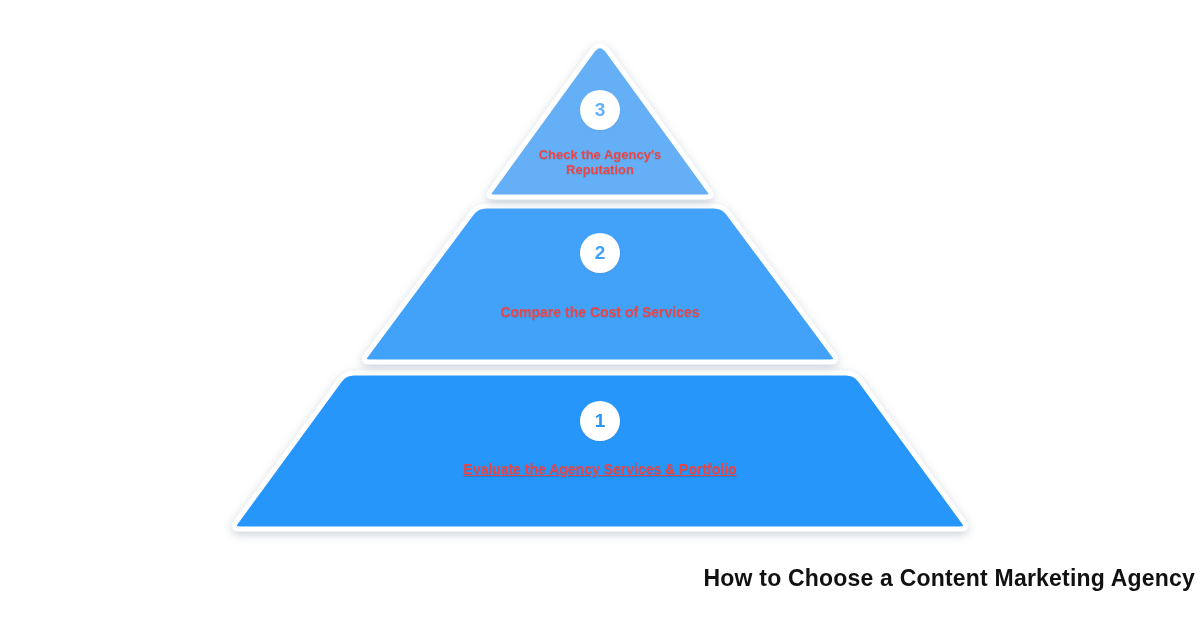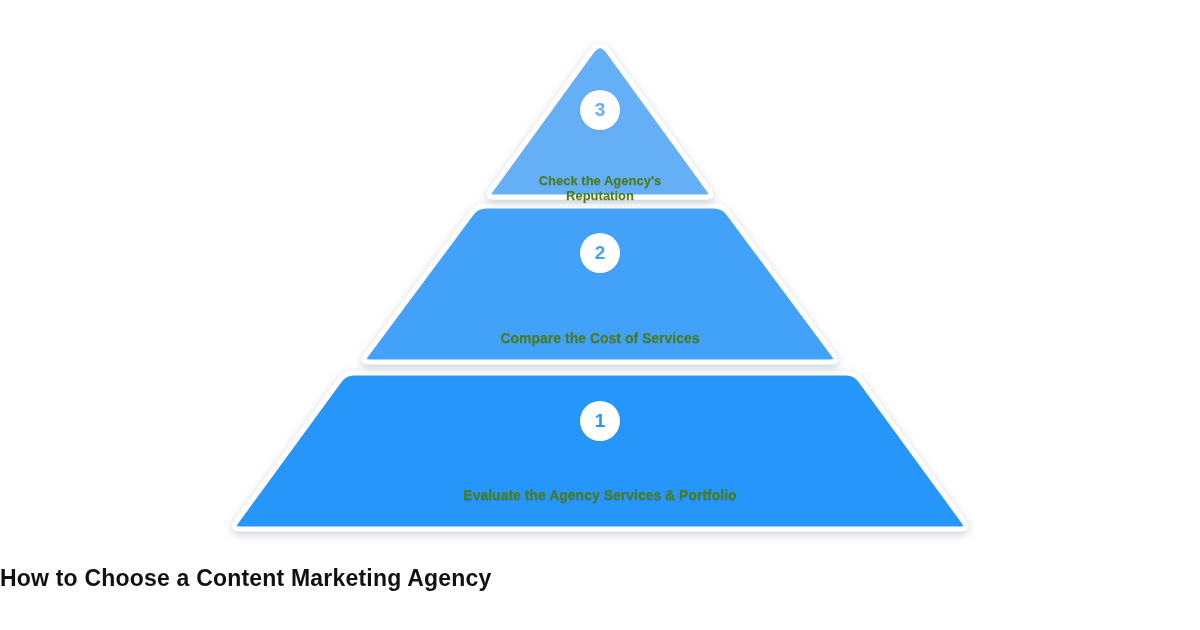--- a/index.html
+++ b/index.html
@@ -43,48 +43,48 @@
     font-weight: bold;
     box-shadow: 0 1px 2px rgba(100,115,140,0.18);
   }
   .badge-1 { top: 401px; }
   .badge-2 { top: 233px; }
   .badge-3 { top: 90px; }
   .level-label {
     position: absolute;
     left: 600px;
     transform: translateX(-50%);
-    color: #4d7c0f;
+    color: #ef4444;
     font-weight: bold;
     text-align: center;
     text-shadow: 0 1px 1px rgba(0,0,0,0.12);
     white-space: nowrap;
-    margin-top: 26px;
   }
   .label-3 {
     top: 147px;
     width: 170px;
     font-size: 13px;
     line-height: 15px;
     white-space: normal;
   }
   .label-2 {
     top: 304px;
     font-size: 14px;
   }
   .label-1 {
     top: 461px;
     font-size: 14px;
+    text-decoration: underline;
   }
   .diagram-title {
     position: absolute;
     left: 0;
-    right: 16px;
+    right: 5px;
     top: 566px;
-    text-align: left;
+    text-align: right;
     font-size: 23px;
     line-height: 24px;
     font-weight: bold;
     letter-spacing: 0.2px;
   }
 </style>
 </head>
 <body>
 
 <div class="canvas" style="background: rgb(255, 255, 255);">

